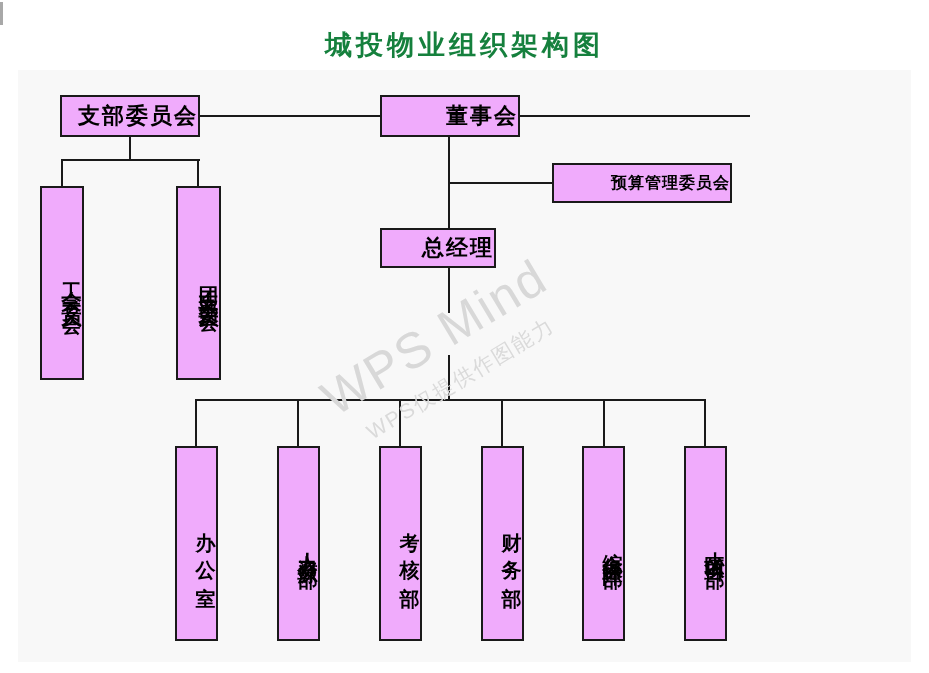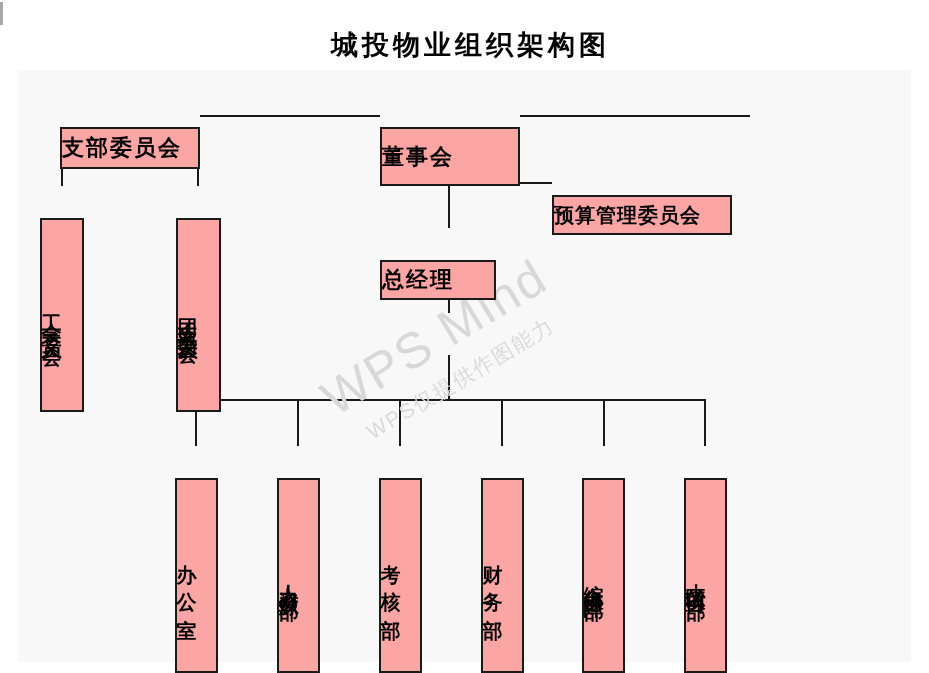--- a/index.html
+++ b/index.html
@@ -7,36 +7,36 @@
     width: 929px; height: 673px;
     position: relative; overflow: hidden;
     font-family: "Liberation Serif", "DejaVu Serif", serif;
     color: #000;
   }
   .corner-frag {
     position: absolute; left: 0; top: 2px; width: 3px; height: 23px;
     background: #a8a8a8;
   }
   .page-title {
-    position: absolute; left: 24px; top: 27px; width: 893px;
+    position: absolute; left: 18px; top: 27px; width: 893px;
     text-align: center; font-size: 27px; font-weight: bold;
-    letter-spacing: 4px; color: #000000;
+    letter-spacing: 4px; color: #15803d;
   }
   .canvas {
     position: absolute; left: 18px; top: 70px; width: 893px; height: 592px;
     background: #f8f8f8;
   }
   .hbox, .vbox {
     position: absolute; box-sizing: border-box;
-    border: 2px solid #1a1a1a; background: #fca5a5;
-    display: flex; align-items: center; justify-content: flex-start;
-    font-weight: 600; z-index: 3; margin-top: 32px;
+    border: 2px solid #1a1a1a; background: #f0abfc;
+    display: flex; align-items: center; justify-content: flex-end;
+    font-weight: 600; z-index: 3;
   }
   .hbox { font-size: 22px; letter-spacing: 2px; }
-  .hbox.small { font-size: 20px; letter-spacing: 1px; }
+  .hbox.small { font-size: 16px; letter-spacing: 1px; }
   .vbox { font-size: 20px; }
   .vtext {
     writing-mode: vertical-lr; text-orientation: upright;
     line-height: 1; white-space: nowrap;
   }
   .ls4  { letter-spacing: 4px;  padding-top: 4px;  }
   .ls5  { letter-spacing: 5px;  padding-top: 5px;  }
   .ls8  { letter-spacing: 8px;  padding-top: 8px;  }
   .ls27 { letter-spacing: 27px; padding-top: 27px; }
   .line { position: absolute; background: #1a1a1a; z-index: 1; }
@@ -83,21 +83,21 @@
   <div class="line" style="left:179px; top:90px; width:2px; height:26px;"></div>
 
   <div class="watermark">
     <span class="wm-big">WPS Mind</span>
     <span class="wm-small">WPS仅提供作图能力</span>
   </div>
 
   <div class="hbox" style="left:42px; top:25px; width:140px; height:42px;">
     <span>支部委员会</span>
   </div>
-  <div class="hbox" style="left:362px; top:25px; width:140px; height:59px;">
+  <div class="hbox" style="left:362px; top:25px; width:140px; height:42px;">
     <span>董事会</span>
   </div>
 
   <div class="hbox small" style="left:534px; top:93px; width:180px; height:40px;">
     <span>预算管理委员会</span>
   </div>
 
   <div class="hbox" style="left:362px; top:158px; width:116px; height:40px;">
     <span>总经理</span>
   </div>

